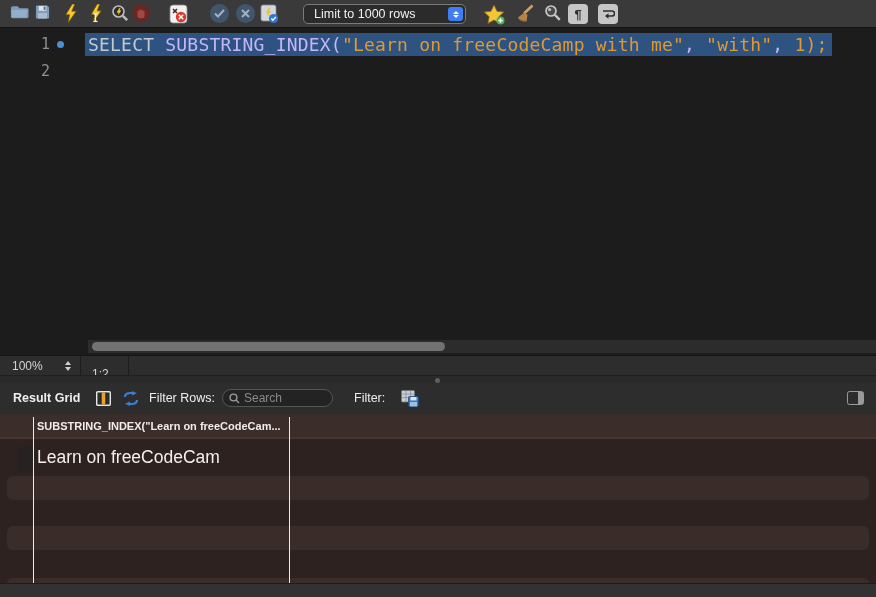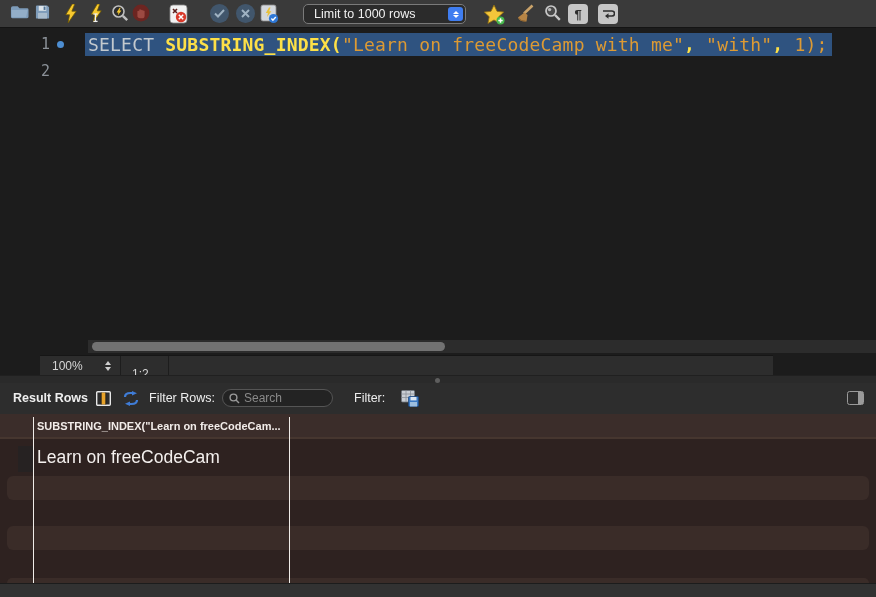--- a/index.html
+++ b/index.html
@@ -38,33 +38,33 @@
   .code-line-row { position:absolute; left:0; height:27px; width:100%; }
   .row1 { top:3px; } .row2 { top:30px; }
   .ln { position:absolute; left:0; width:50px; text-align:right; font-family:"DejaVu Sans Mono", monospace; font-size:15px; color:#8b9198; line-height:27px; }
   .stmt-dot { position:absolute; left:57px; top:10px; width:7px; height:7px; border-radius:50%; background:#4d8ed2; }
   .code-line {
     position:absolute; left:85px; top:2px; height:23px; line-height:23px;
     background:#2f5380; padding:0 4px 0 3px; white-space:pre;
     font-family:"DejaVu Sans Mono", monospace; font-size:18px; letter-spacing:0.2px;
   }
   .tok-keyword { color:#c3c9ce; }
-  .tok-plain   { color:#fde047;font-weight:bold; }
+  .tok-plain   { color:#c4b5fd; }
   .tok-string  { color:#dd9a33; }
   .tok-number  { color:#dd9a33; }
   .hscroll-track {
     position:absolute; left:88px; right:0; top:312px; height:13px; background:#2c2c2c;
   }
   .hscroll-thumb {
     position:absolute; left:4px; top:2px; width:353px; height:9px; border-radius:4.5px; background:#727272;
   }
   
   .statusbar {
-    position:absolute; left:0; top:355px; width:733px; height:20px;
-    background:#2d2d2d; border-top:1px solid #161616; color:#d6d6d6; font-size:12px;margin-left:40px;
+    position:absolute; left:0; top:355px; width:876px; height:20px;
+    background:#2d2d2d; border-top:1px solid #161616; color:#d6d6d6; font-size:12px;
   }
   .sb-zoom { position:absolute; left:12px; top:0; line-height:20px; }
   .sb-stepper { position:absolute; left:62px; top:3px; width:12px; height:14px; display:flex; flex-direction:column; align-items:center; justify-content:center; gap:2px; }
   .sb-chev-up { width:0;height:0;border-left:3.5px solid transparent;border-right:3.5px solid transparent;border-bottom:4px solid #cfcfcf; }
   .sb-chev-dn { width:0;height:0;border-left:3.5px solid transparent;border-right:3.5px solid transparent;border-top:4px solid #cfcfcf; }
   .sb-sep { position:absolute; top:0; width:1px; height:20px; background:#1d1d1d; }
   .sb-pos { position:absolute; left:92px; top:8px; line-height:20px; }
   
   .panel-divider { position:absolute; left:0; top:375px; width:876px; height:8px; background:#2a2a2a; border-top:1px solid #202020; }
   .divider-dot { position:absolute; left:435px; top:2px; width:5px; height:5px; border-radius:50%; background:#5e5e5e; }
@@ -254,21 +254,21 @@
     <span class="sb-sep" style="left:80px;"></span>
     <span class="sb-pos">1:2</span>
     <span class="sb-sep" style="left:128px;"></span>
   </div>
 
   <div class="panel-divider">
     <span class="divider-dot"></span>
   </div>
 
   <div class="result-toolbar">
-    <span class="rt-title">Result Rows</span>
+    <span class="rt-title">Result Grid</span>
 
     <div class="tbi" style="left:96px; top:8px;">
       <svg width="15" height="15" viewBox="0 0 15 15">
         <rect x="0.7" y="0.7" width="13.6" height="13.6" rx="1" fill="#2d2d2d" stroke="#e8e8e8" stroke-width="1.4"></rect>
         <rect x="5.2" y="1.6" width="4.6" height="11.8" fill="#e8a32a"></rect>
         <line x1="5.2" y1="1.5" x2="5.2" y2="13.5" stroke="#1a1a1a" stroke-width="0.8"></line>
         <line x1="9.8" y1="1.5" x2="9.8" y2="13.5" stroke="#1a1a1a" stroke-width="0.8"></line>
       </svg>
     </div>
     <div class="tbi" style="left:123px; top:8px;">

